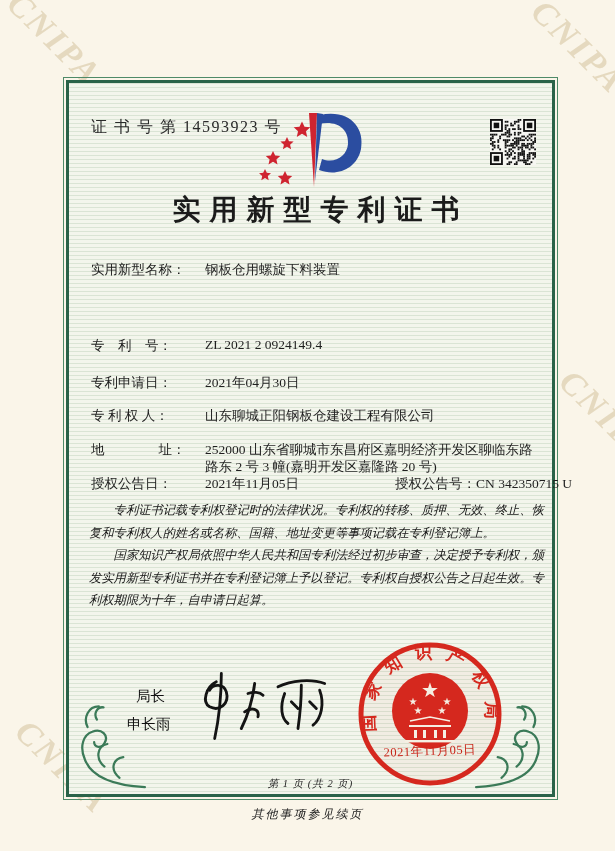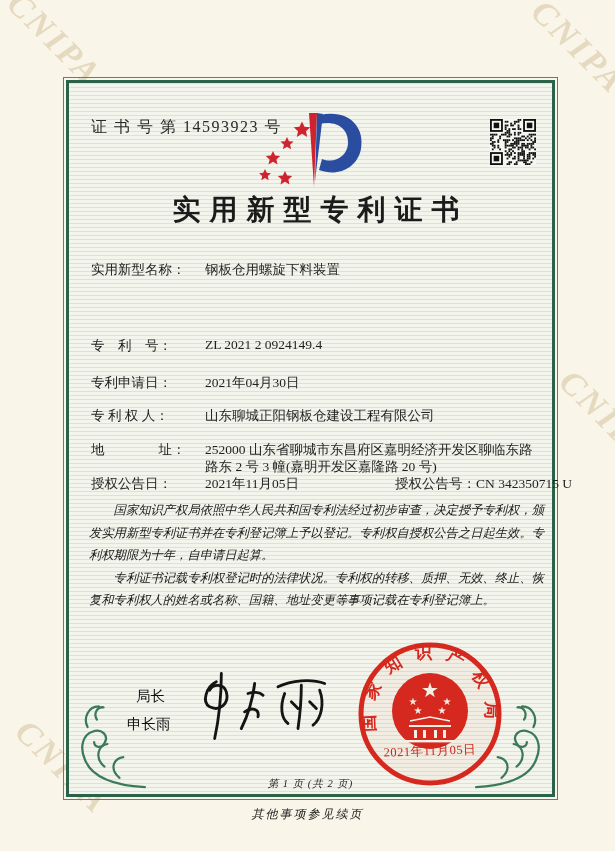--- a/index.html
+++ b/index.html
@@ -312,22 +312,22 @@
     </div>
     <div class="row addr" style="top:358px;">
       <span class="lab">地　　　　址：</span><span class="val"><span>252000 山东省聊城市东昌府区嘉明经济开发区聊临东路</span><br><span>路东 2 号 3 幢(嘉明开发区嘉隆路 20 号)</span></span>
     </div>
     <div class="row" style="top:392px;">
       <span class="lab">授权公告日：</span><span class="val">2021年11月05日</span>
       <span class="pair2"><span>授权公告号：</span><span>CN 342350715 U</span></span>
     </div>
 
     <div class="legal">
+      <p>专利证书记载专利权登记时的法律状况。专利权的转移、质押、无效、终止、恢复和专利权人的姓名或名称、国籍、地址变更等事项记载在专利登记簿上。</p>
       <p>国家知识产权局依照中华人民共和国专利法经过初步审查，决定授予专利权，颁发实用新型专利证书并在专利登记簿上予以登记。专利权自授权公告之日起生效。专利权期限为十年，自申请日起算。</p>
-      <p>专利证书记载专利权登记时的法律状况。专利权的转移、质押、无效、终止、恢复和专利权人的姓名或名称、国籍、地址变更等事项记载在专利登记簿上。</p>
     </div>
 
     <div class="sig-title">局长</div>
     <div class="sig-name">申长雨</div>
 
     <svg class="abs" style="left:124px;top:584px;" width="150" height="78" viewBox="0 0 180 90">
       <g fill="none" stroke="#141414" stroke-width="3.4" stroke-linecap="round">
         <path d="M28 16 C16 22 10 40 20 46 C32 52 44 42 40 28 C37 18 24 18 20 26"></path>
         <path d="M34 6 C34 26 32 56 26 84"></path>
         <path d="M66 30 C72 28 80 28 84 32"></path>

